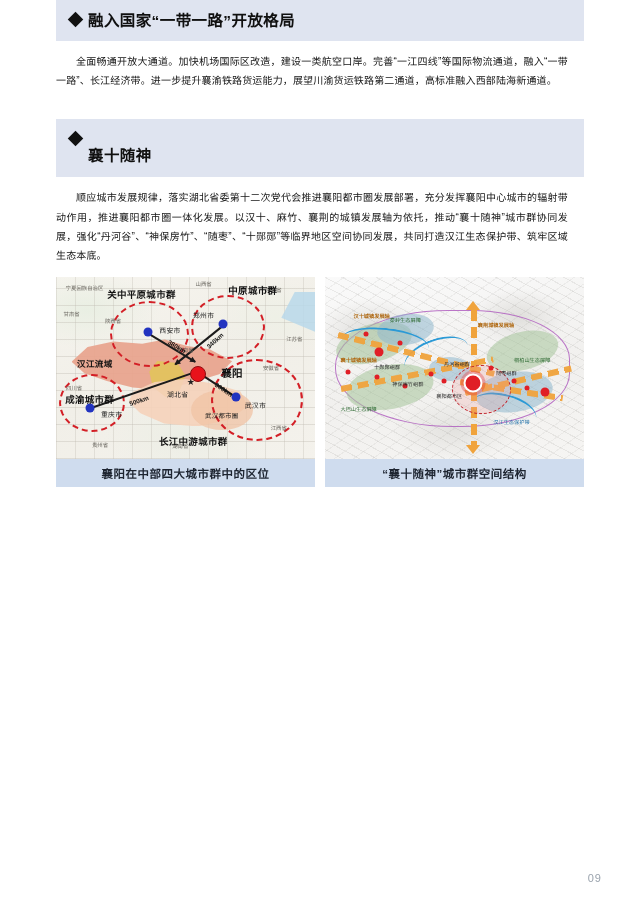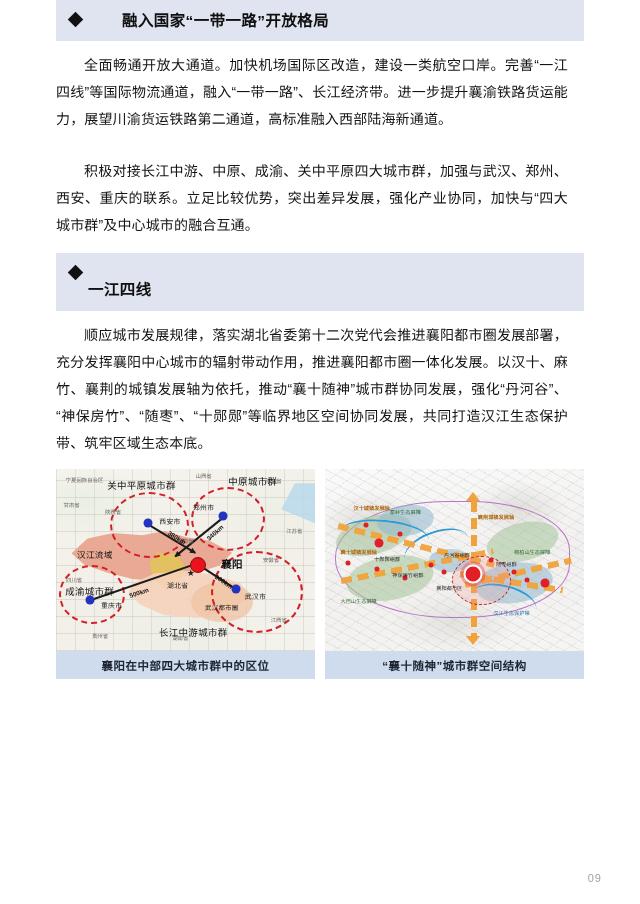--- a/index.html
+++ b/index.html
@@ -46,37 +46,36 @@
     background: #111111;
     transform: rotate(45deg);
     margin-top: 5px;
   }
   .heading-text {
     font-size: 15.5px;
     font-weight: bold;
     line-height: 1.5;
     letter-spacing: 0.4px;
     color: #101010;
-    margin-left: 34px;
   }
   .heading-band.tall .heading-text {
     line-height: 1.6;
   }
   .heading-sub {
     font-size: 15.5px;
     font-weight: bold;
     line-height: 1.6;
     letter-spacing: 0.4px;
     color: #101010;
     padding-left: 18px;
   }
 
   
   .para {
-    font-size: 14px;
+    font-size: 10px;
     line-height: 1.92;
     letter-spacing: 0.15px;
     text-align: justify;
     text-justify: inter-ideograph;
     text-indent: 2em;
     color: #141414;
     margin: 11px 16px 0 0;
   }
   .gap-after-para { height: 14px; }
 
@@ -219,21 +218,21 @@
     transform: translateY(-50%);
   }
   .map-a .a1 { left: 36%;   top: 30.6%; width: 21%;  transform: rotate(31deg); }
   .map-a .a2 { left: 64.2%; top: 27%;   width: 23%;  transform: rotate(141deg); }
   .map-a .a3 { left: 13.6%; top: 71.5%; width: 44%;  transform: rotate(-19deg); }
   .map-a .a4 { left: 69.2%; top: 65.5%; width: 17%;  transform: rotate(-147deg); }
   
   .map-a .lbl {
     position: absolute;
     font-size: 9.5px;
-    font-weight: normal;
+    font-weight: bold;
     color: #111;
     white-space: nowrap;
     transform: translate(-50%, -50%);
     letter-spacing: .3px;
   }
   .map-a .lbl.city {
     font-size: 6.8px;
     font-weight: normal;
     color: #1a1a1a;
   }
@@ -390,29 +389,28 @@
     <div class="heading-band">
       <div class="heading-row">
         <span class="diamond-icon"></span>
         <span class="heading-text">融入国家“一带一路”开放格局</span>
       </div>
     </div>
     <p class="para">全面畅通开放大通道。加快机场国际区改造，建设一类航空口岸。完善“一江四线”等国际物流通道，融入“一带一路”、长江经济带。进一步提升襄渝铁路货运能力，展望川渝货运铁路第二通道，高标准融入西部陆海新通道。</p>
 
     <div class="gap-after-para"></div>
 
-    <p class="para">积极对接长江中游、中原、成渝、关中平原四大城市群，加强与武汉、郑州、西安、重庆的联系。立足比较优势，突出差异发展，强化产业协同，加快与“四大城市群”及中心城市的融合互通。</p>
 
     <div class="gap-after-para"></div>
 
     <div class="heading-band tall">
       <div class="heading-row">
         <span class="diamond-icon"></span>
       </div>
-      <div class="heading-sub">一江四线</div>
+      <div class="heading-sub">襄十随神</div>
     </div>
     <p class="para">顺应城市发展规律，落实湖北省委第十二次党代会推进襄阳都市圈发展部署，充分发挥襄阳中心城市的辐射带动作用，推进襄阳都市圈一体化发展。以汉十、麻竹、襄荆的城镇发展轴为依托，推动“襄十随神”城市群协同发展，强化“丹河谷”、“神保房竹”、“随枣”、“十郧郧”等临界地区空间协同发展，共同打造汉江生态保护带、筑牢区域生态本底。</p>
 
     <div class="figures">
 
       <figure class="figure" style="margin:0;">
         <div class="fig-frame">
           <div class="map-a">
             <div class="terrain"></div>
             <div class="gridlines"></div>

